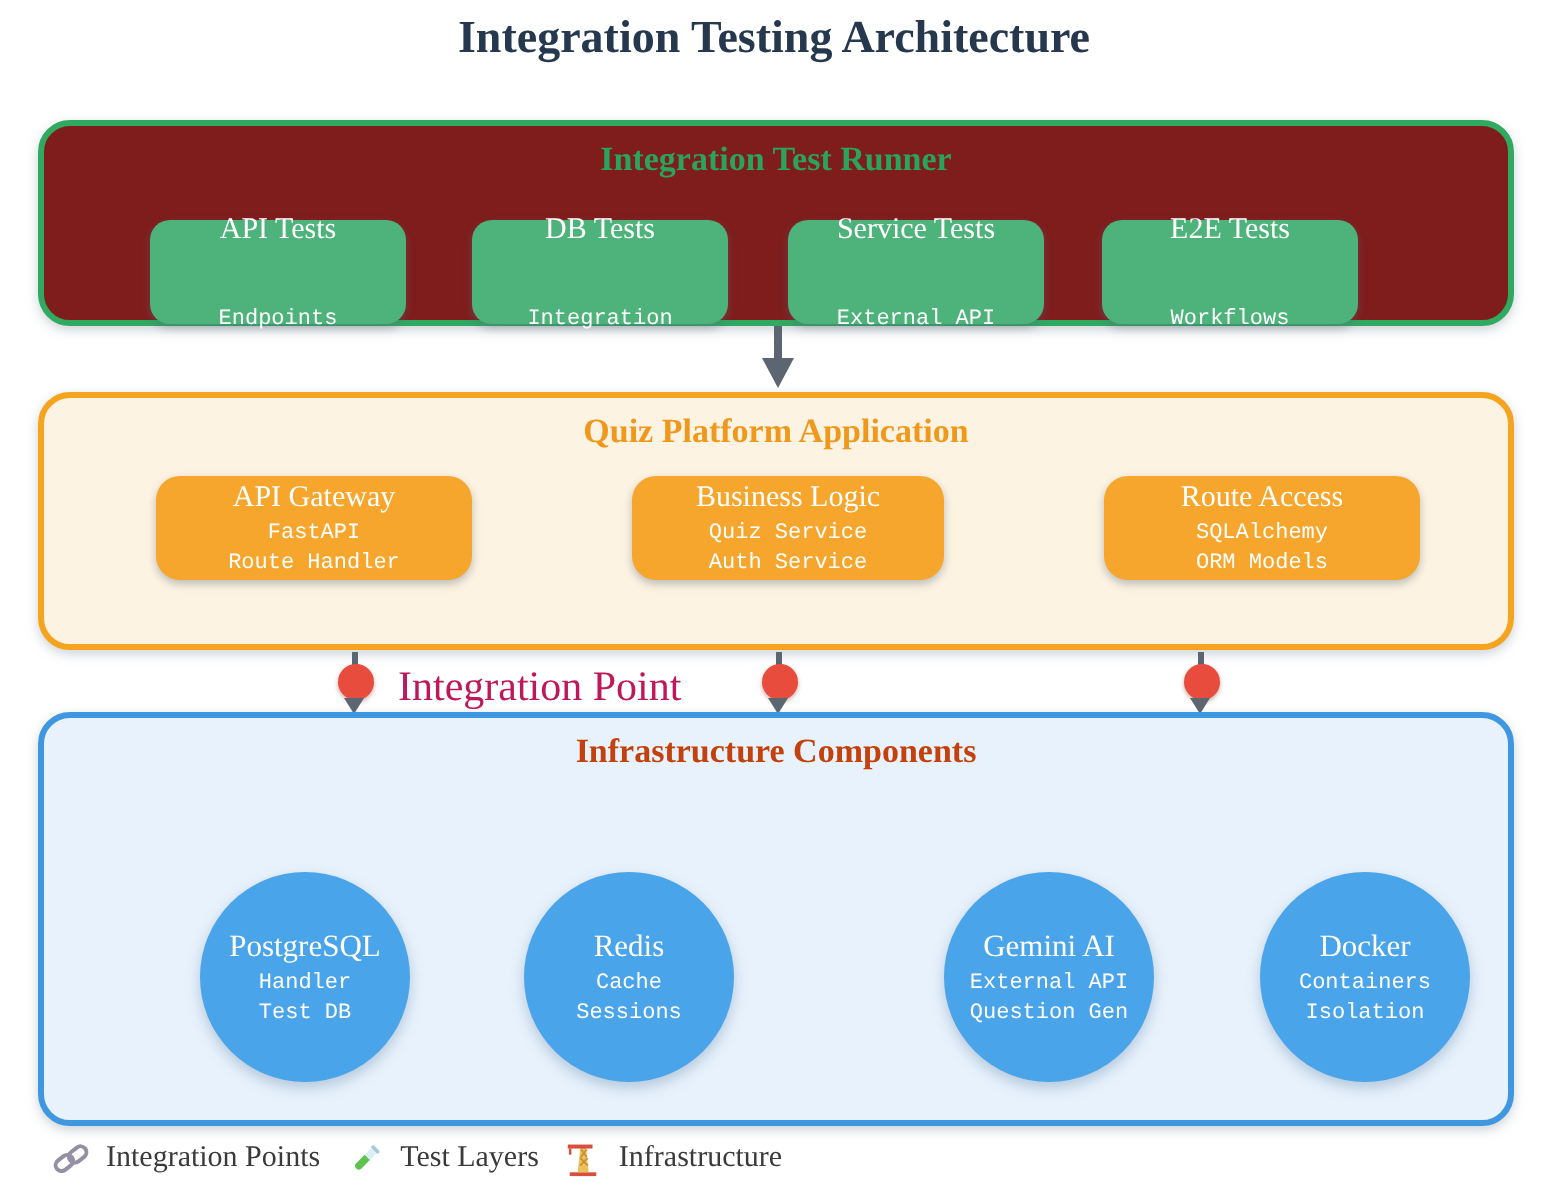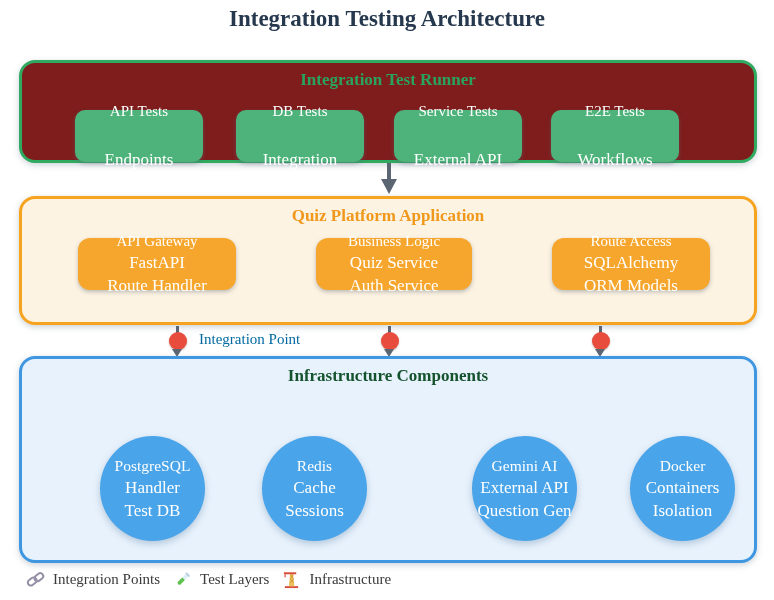--- a/index.html
+++ b/index.html
@@ -12,31 +12,31 @@
 
   .layer{position:absolute;left:19px;width:738px;box-sizing:border-box;
     border-radius:16px;border:3px solid;box-shadow:0 2px 6px rgba(110,125,140,.35);}
   .layer-green{top:60px;height:103px;background:#7f1d1d;border-color:#30a961;}
   .layer-orange{top:196px;height:129px;background:#fdf3e2;border-color:#f6a41f;}
   .layer-blue{top:356px;height:207px;background:#e8f2fc;border-color:#3e97e0;}
 
   .layer-title{text-align:center;font-weight:bold;font-size:17px;margin-top:7px;}
   .lt-green{color:#29a45e;}
   .lt-orange{color:#f0981b;}
-  .lt-blue{color:#14532d;}
+  .lt-blue{color:#c2410c;}
 
   .node{position:absolute;box-sizing:border-box;display:flex;flex-direction:column;
     justify-content:center;align-items:center;color:#fff;text-align:center;
     box-shadow:0 2px 4px rgba(90,105,120,.4);}
   .gnode{top:47px;height:52px;width:128px;background:#4db37a;border-radius:10px;gap:27px;}
   .g1{left:53px}.g2{left:214px}.g3{left:372px}.g4{left:529px}
   .onode{top:39px;height:52px;width:158px;background:#f6a62c;border-radius:12px;}
   .o1{left:56px}.o2{left:294px;width:156px}.o3{left:530px}
   .node-title{font-size:15px;line-height:1.4;}
-  .node-sub{font-size:17px;line-height:1.32;}
+  .node-sub{font-size:11px;line-height:1.32;font-family:Liberation Mono, monospace;}
 
   .circle{position:absolute;top:77px;width:105px;height:105px;border-radius:50%;
     background:#49a4e9;display:flex;flex-direction:column;justify-content:center;
     align-items:center;color:#fff;text-align:center;
     box-shadow:0 3px 7px rgba(80,120,160,.35);}
   .c1{left:78px}.c2{left:240px}.c3{left:450px}.c4{left:608px}
   .circle .node-title{font-size:15.5px;line-height:1.45;}
 
   .main-arrow-stem{position:absolute;left:387px;top:163px;width:4px;height:17px;background:#5c6672;}
   .main-arrow-head{position:absolute;left:381px;top:179px;width:0;height:0;
@@ -46,21 +46,21 @@
   .conn-stem{position:absolute;top:326px;width:3px;height:25px;background:#5c6672;}
   .cs1{left:176px}.cs2{left:388px}.cs3{left:599px}
   .conn-dot{position:absolute;top:332px;width:18px;height:18px;border-radius:50%;
     background:#e74c3c;box-shadow:0 1px 2px rgba(120,40,30,.4);}
   .cd1{left:169px}.cd2{left:381px}.cd3{left:592px}
   .conn-head{position:absolute;top:349px;width:0;height:0;
     border-left:5px solid transparent;border-right:5px solid transparent;
     border-top:8px solid #5c6672;}
   .ch1{left:172px}.ch2{left:384px}.ch3{left:595px}
 
-  .ip-label{position:absolute;left:199px;top:331px;font-size:15px;color:#0369a1;}
+  .ip-label{position:absolute;left:199px;top:331px;font-size:21px;color:#be185d;}
 
   .legend{position:absolute;left:26px;top:570px;display:flex;align-items:center;
     font-size:15px;color:#3a3a3a;}
   .legend-item{display:flex;align-items:center;gap:8px;margin-right:13px;}
   .legend-item:last-child{margin-right:0;}
   .legend svg{display:block;}
 </style>
 </head>
 <body>
 

